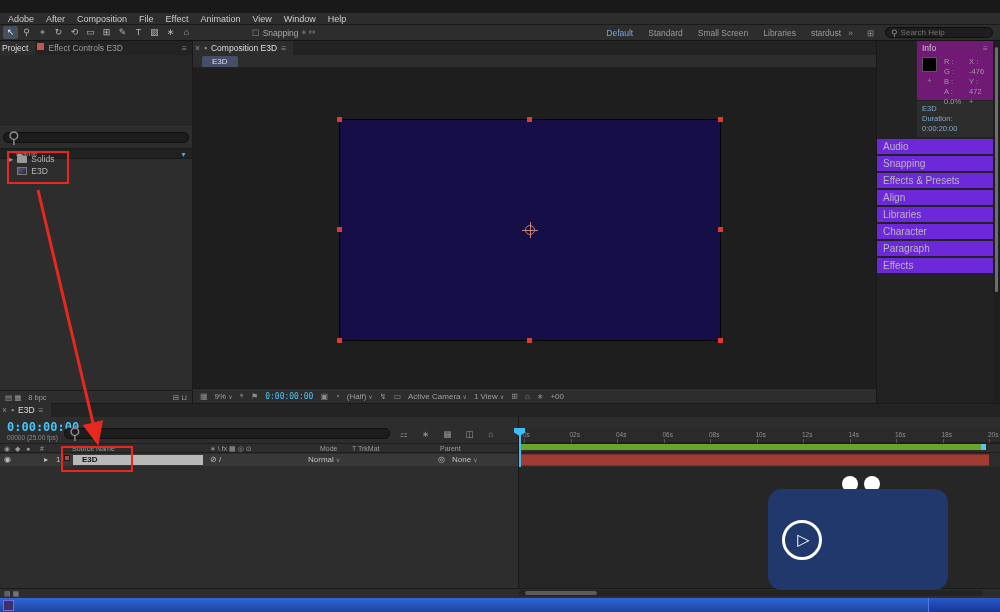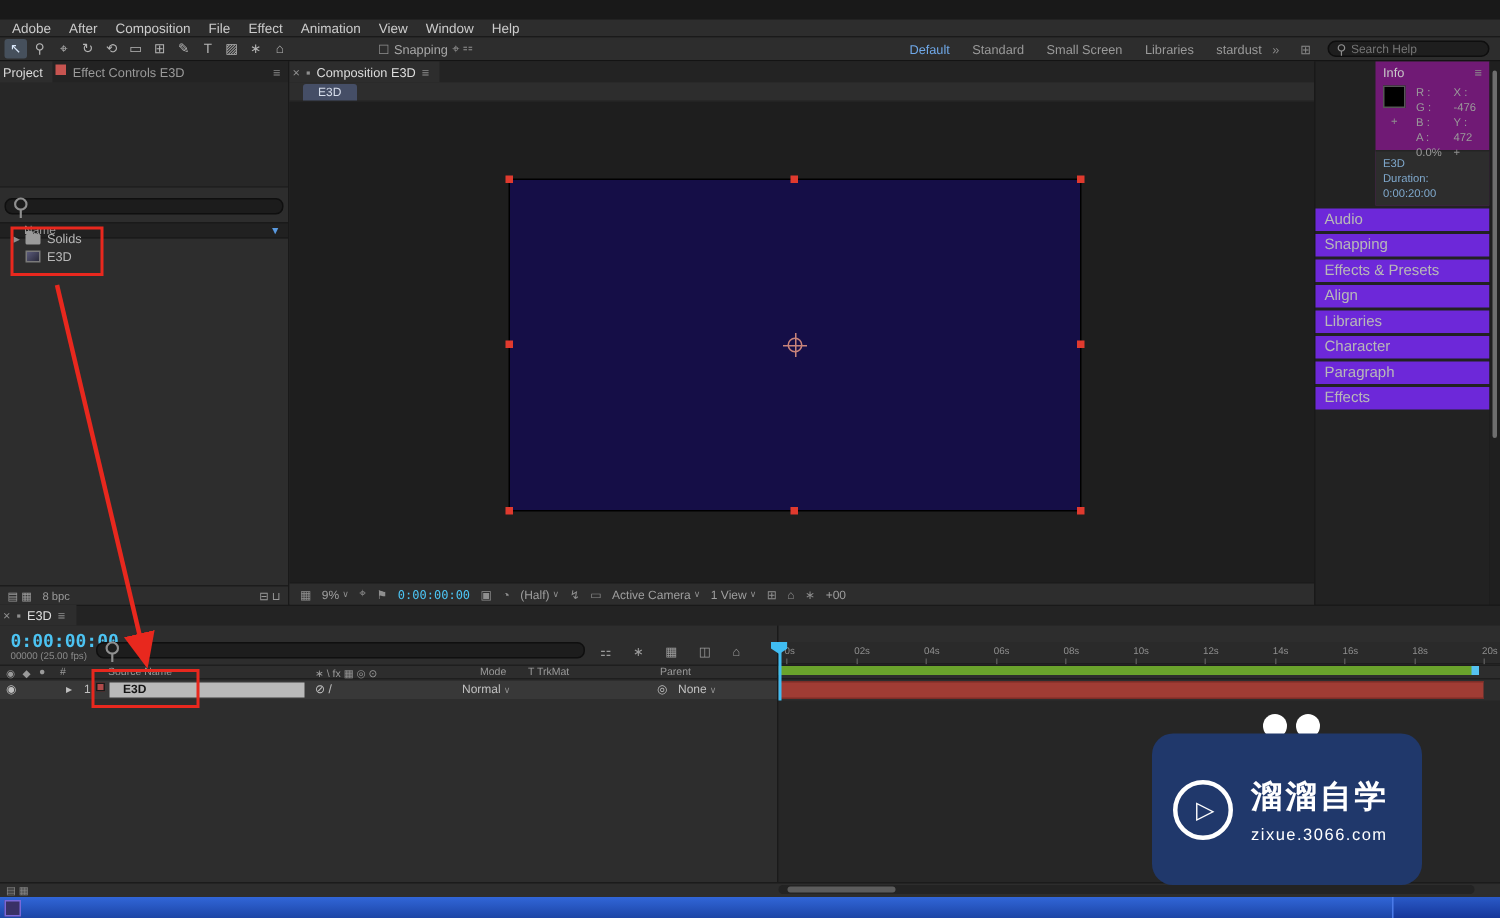--- a/index.html
+++ b/index.html
@@ -423,20 +423,16 @@
       </marker>
     </defs>
     <line x1="38" y1="190" x2="97" y2="440" stroke="#e8281e" stroke-width="3" marker-end="url(#ah)"></line>
   </svg>
 
   <div class="watermark">
     <div class="wm-dot d1"></div>
     <div class="wm-dot d2"></div>
     <div class="wm-card">
       <div class="wm-play">▷</div>
-      <div class="wm-text">
-        <span class="wm-title">溜溜自学</span>
-        <span class="wm-url">zixue.3066.com</span>
-      </div>
     </div>
   </div>
 
 </div>
 
 </body></html>

